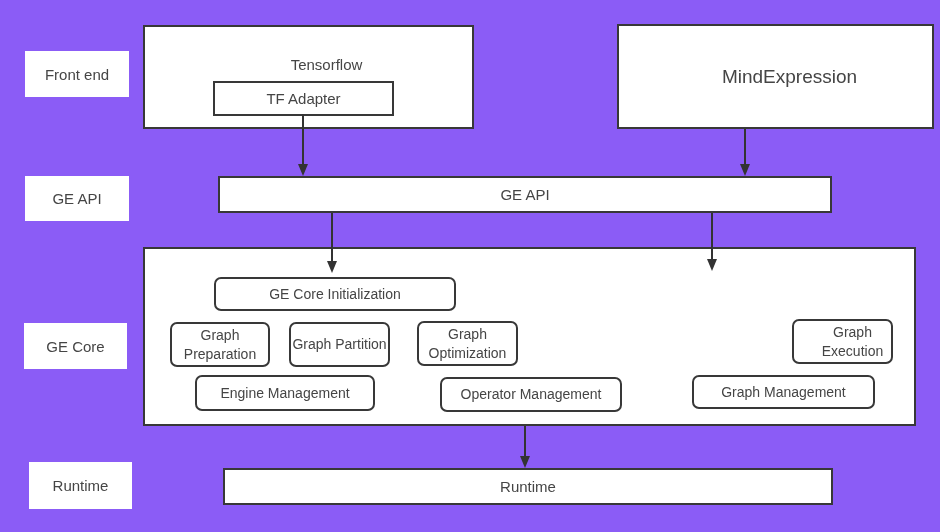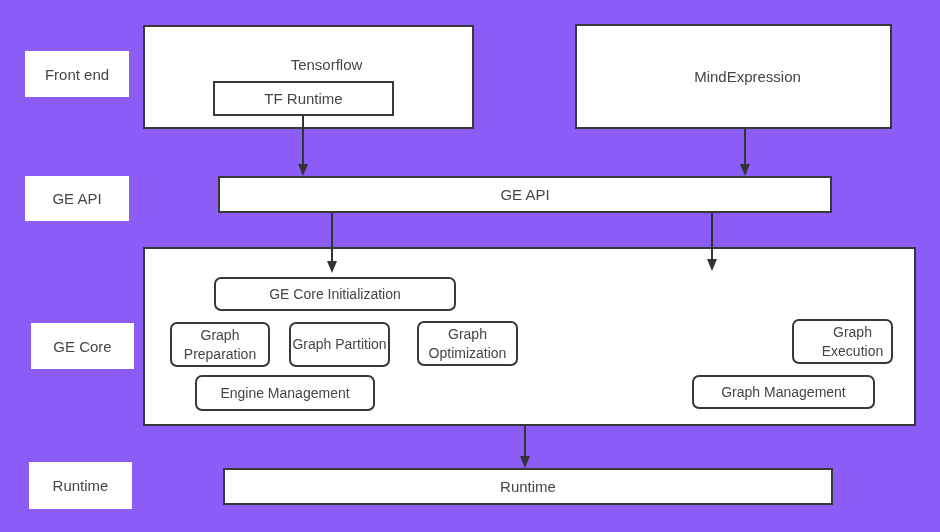--- a/index.html
+++ b/index.html
@@ -37,30 +37,30 @@
     box-sizing: border-box;
     display: flex;
     align-items: center;
     justify-content: center;
     font-size: 15px;
     color: #454545;
   }
   
   .ll-frontend { left: 25px;  top: 51px;  width: 104px; height: 46px; }
   .ll-geapi    { left: 25px;  top: 176px; width: 104px; height: 45px; }
-  .ll-gecore   { left: 24px;  top: 323px; width: 103px; height: 46px; margin-left: 7px; }
+  .ll-gecore   { left: 24px;  top: 323px; width: 103px; height: 46px; }
   .ll-runtime  { left: 29px;  top: 462px; width: 103px; height: 47px; }
   
   .tensorflow { left: 143px; top: 25px; width: 331px; height: 104px; display: block; }
   .tf-title {
     position: absolute; left: 0; right: 0; top: 28px;
     text-align: center; font-size: 15px; color: #454545; padding-left: 36px;
   }
   .tf-adapter { left: 68px; top: 54px; width: 181px; height: 35px; font-size: 15px; }
-  .mindexpr  { left: 575px; top: 24px; width: 317px; height: 105px; font-size: 15px; padding-left: 28px; }
+  .mindexpr  { left: 617px; top: 24px; width: 317px; height: 105px; font-size: 19px; padding-left: 28px; }
   
   .geapi-bar { left: 218px; top: 176px; width: 614px; height: 37px; font-size: 15px; }
   
   .gecore-outer { left: 143px; top: 247px; width: 773px; height: 179px; display: block; }
   .gecore-outer .wbox { position: absolute; border-radius: 7px; }
   .b-gecore-init   { left: 69px;  top: 28px;  width: 242px; height: 34px; }
   .b-session-init  { left: 447px; top: 26px;  width: 241px; height: 36px; }
   .b-prep  { left: 25px;  top: 73px; width: 100px; height: 45px; }
   .b-part  { left: 144px; top: 73px; width: 101px; height: 45px; }
   .b-opt   { left: 272px; top: 72px; width: 101px; height: 45px; }
@@ -97,35 +97,36 @@
 
 <div class="stage">
 
   <div class="layer-label ll-frontend">Front end</div>
   <div class="layer-label ll-geapi">GE API</div>
   <div class="layer-label ll-gecore">GE Core</div>
   <div class="layer-label ll-runtime">Runtime</div>
 
   <div class="wbox tensorflow">
     <div class="tf-title">Tensorflow</div>
-    <div class="wbox tf-adapter">TF Runtime</div>
+    <div class="wbox tf-adapter">TF Adapter</div>
   </div>
   <div class="wbox mindexpr">MindExpression</div>
 
   <div class="wbox geapi-bar">GE API</div>
 
   <div class="wbox gecore-outer">
     <div class="wbox b-gecore-init">GE Core Initialization</div>
 
     <div class="wbox b-prep">Graph Preparation</div>
     <div class="wbox b-part">Graph Partition</div>
     <div class="wbox b-opt">Graph Optimization</div>
     <div class="wbox b-exec">Graph Execution</div>
 
     <div class="wbox b-engine">Engine Management</div>
+    <div class="wbox b-operator">Operator Management</div>
     <div class="wbox b-graphmgt">Graph Management</div>
   </div>
 
   <div class="wbox runtime-bar">Runtime</div>
 
   <div class="arrow a-tf">
     <div class="shaft"></div>
     <div class="head"></div>
   </div>
   <div class="arrow a-mindexp">

